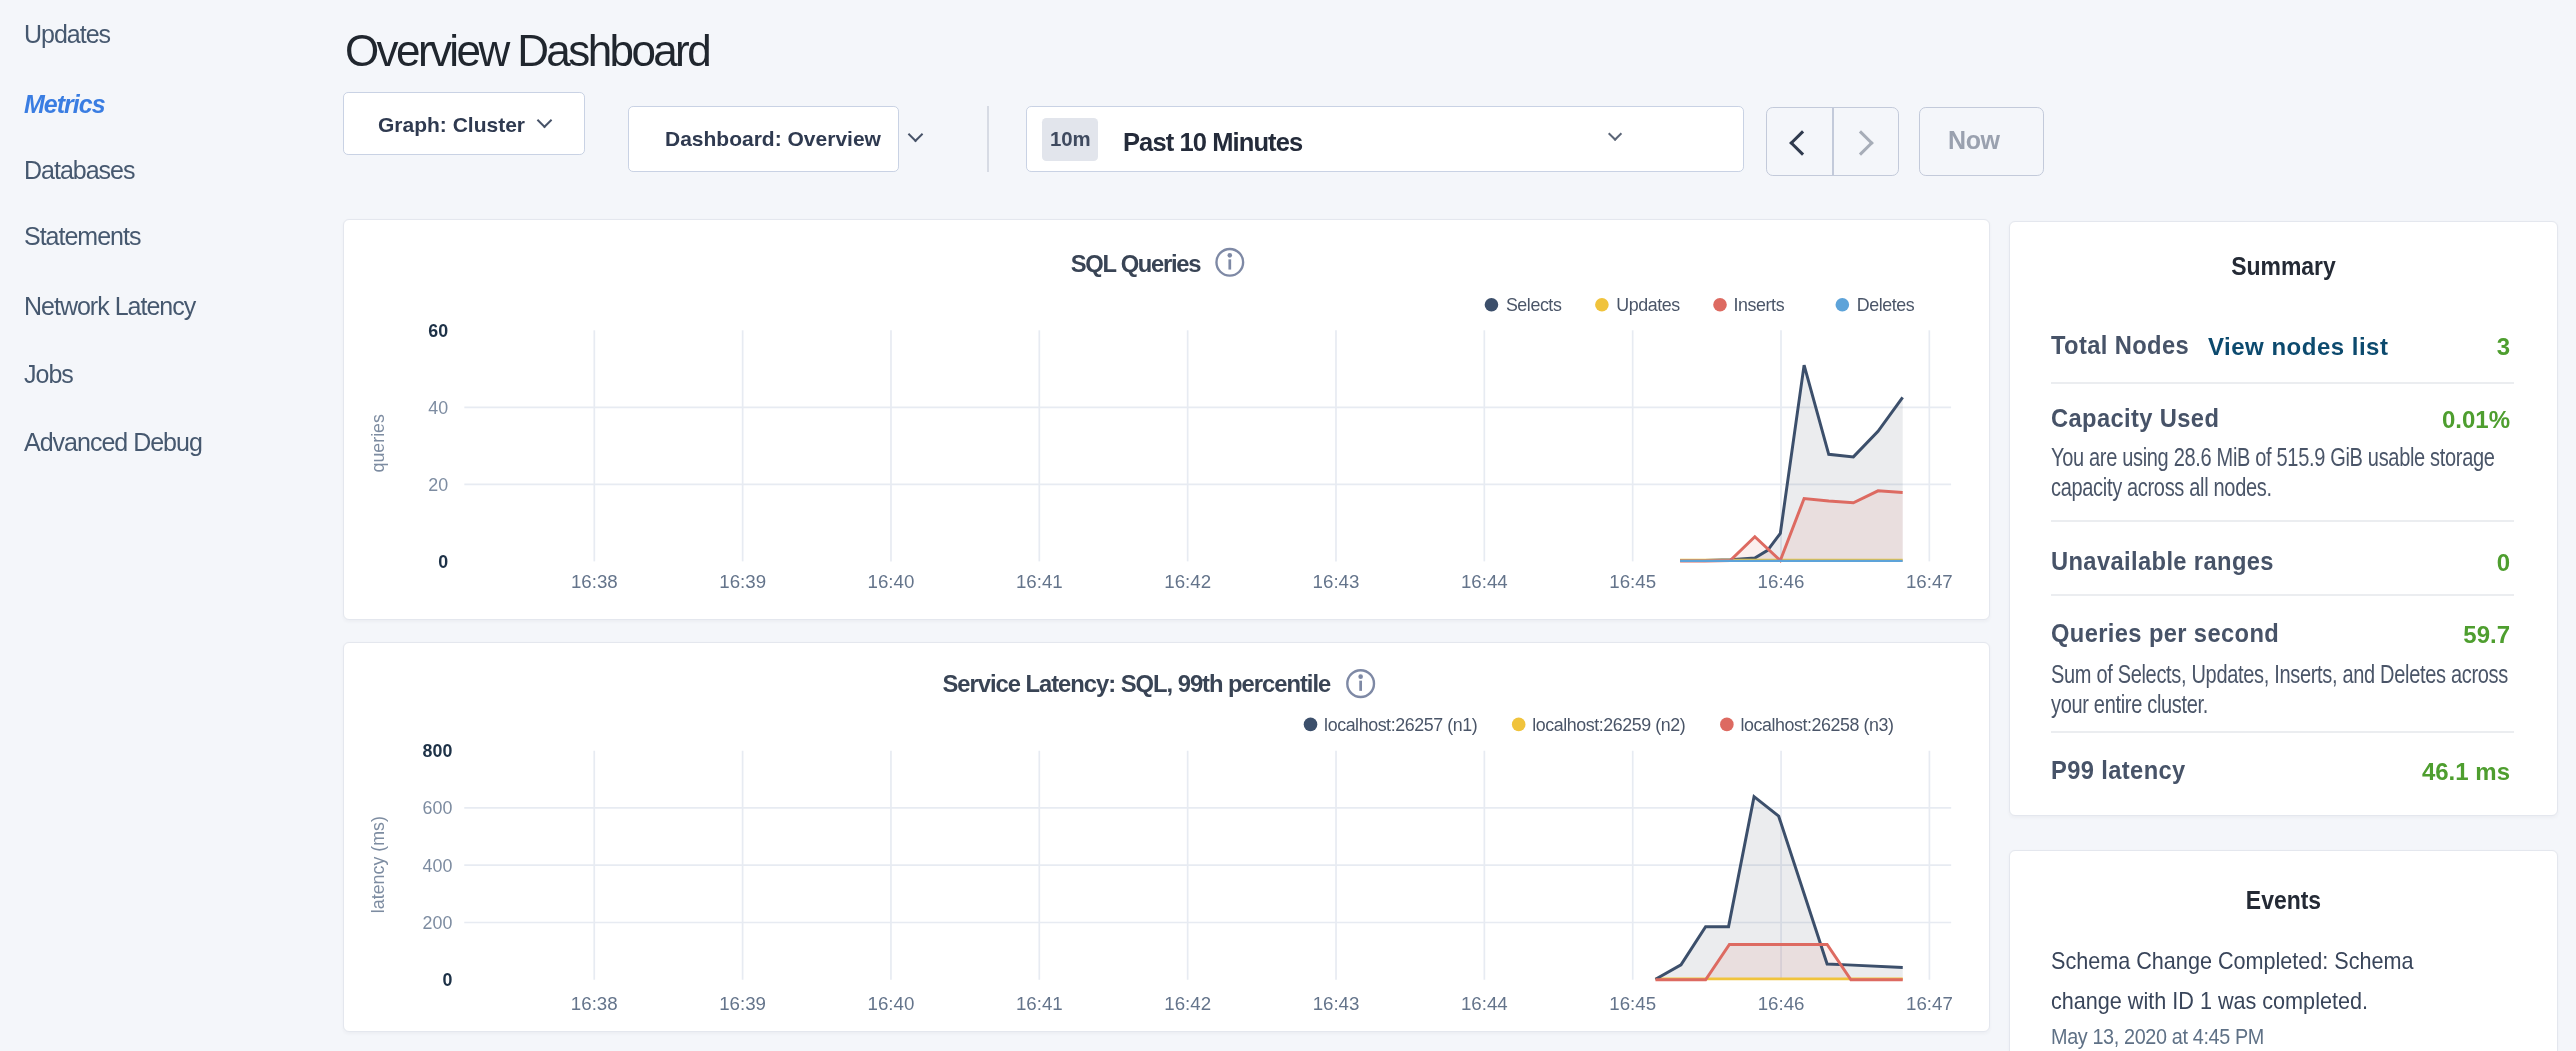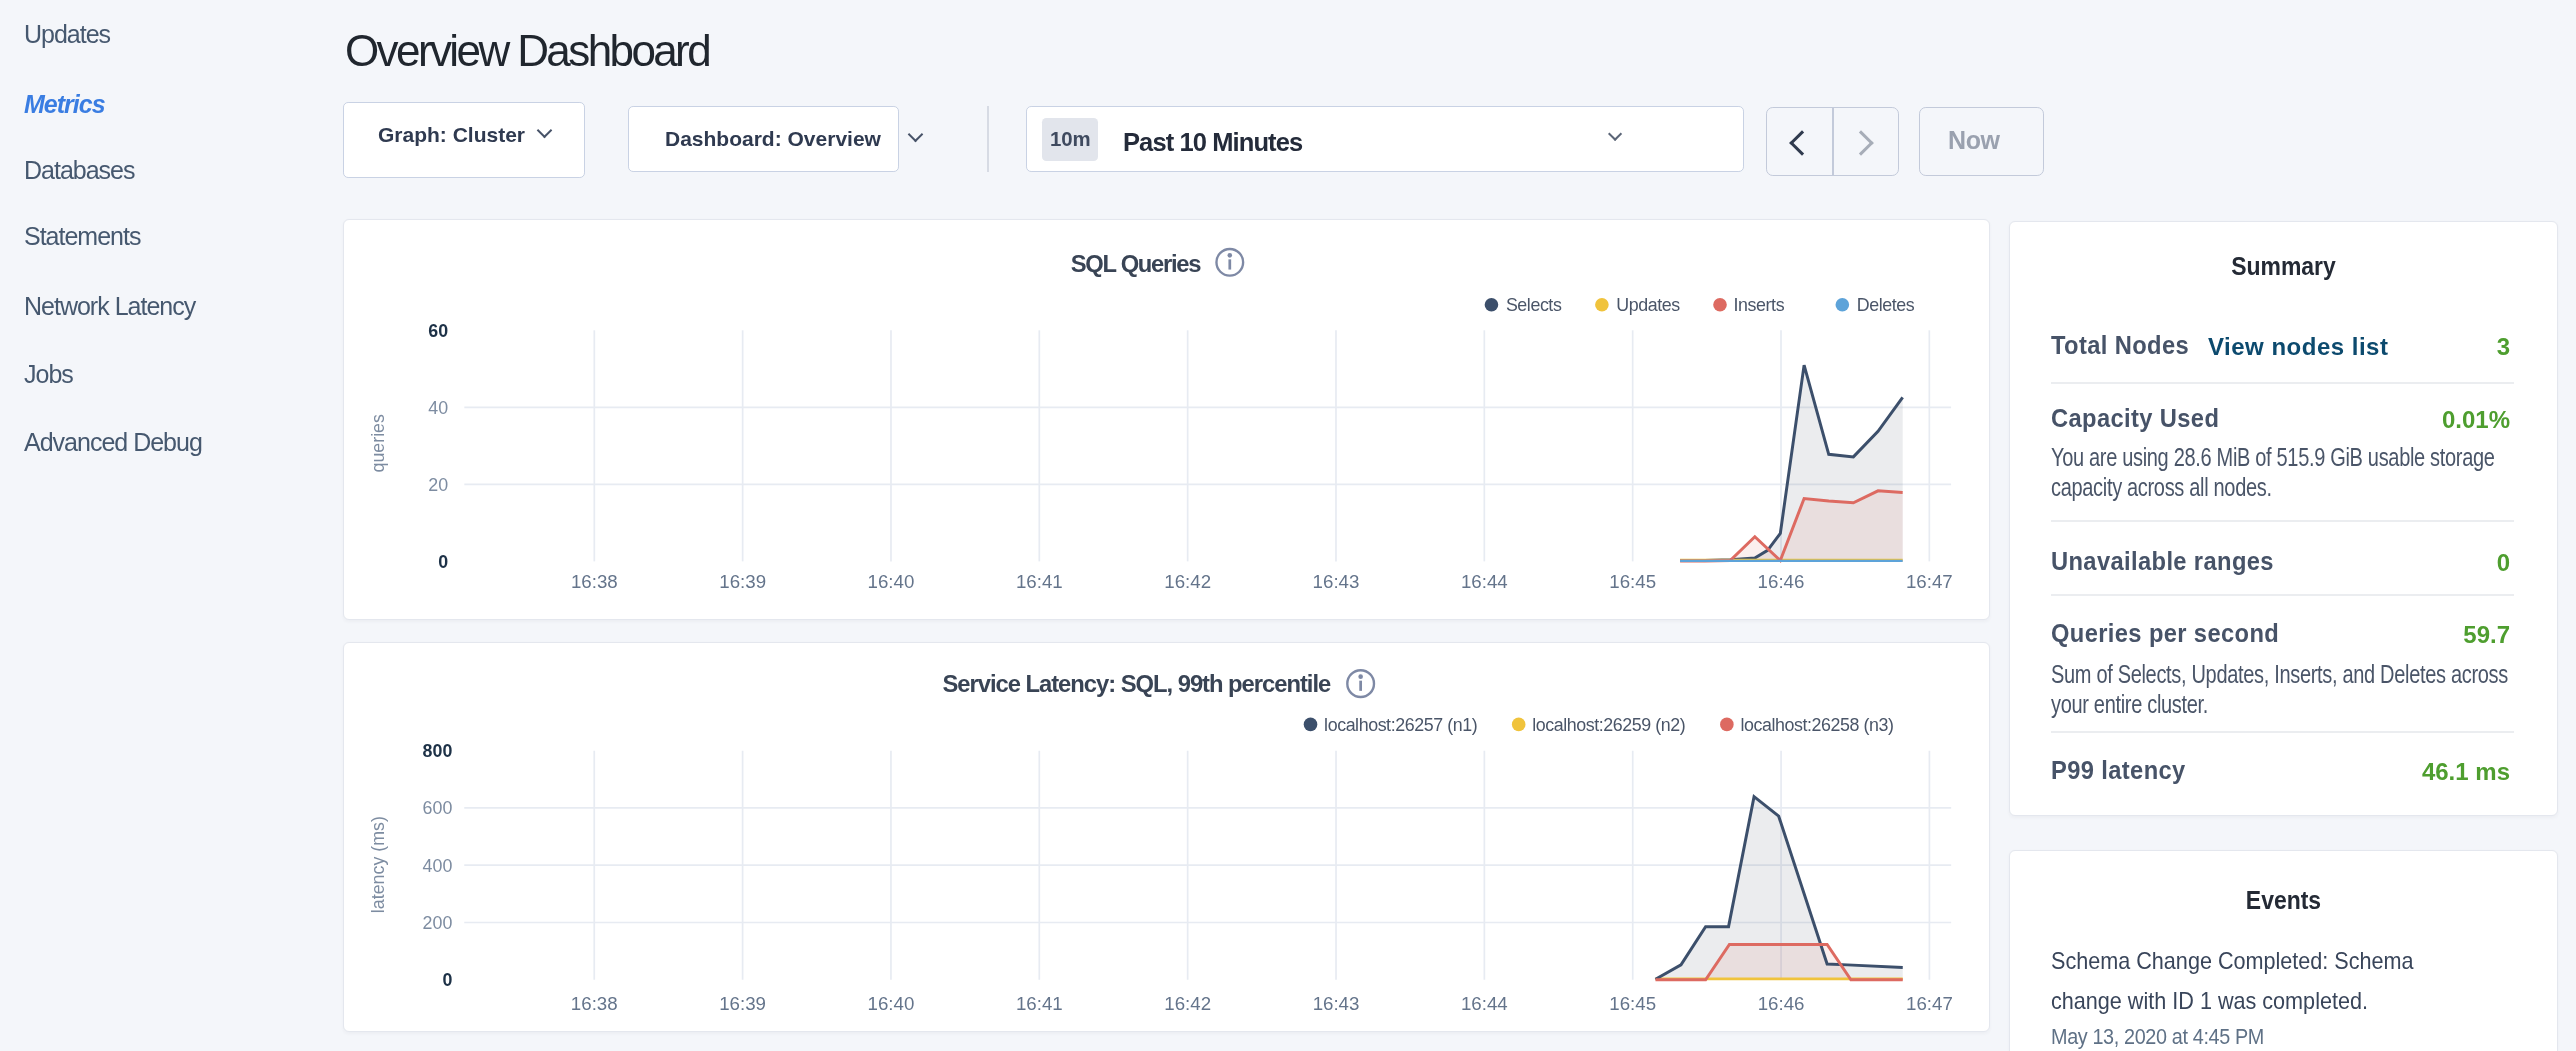--- a/index.html
+++ b/index.html
@@ -23,21 +23,21 @@
 <div class="navitem" style="top:20.4px;">Updates</div>
 <div class="navitem" style="top:90px; color:#3a7de2; font-weight:bold;font-style:italic;">Metrics</div>
 <div class="navitem" style="top:156px;">Databases</div>
 <div class="navitem" style="top:222px;text-align:right;">Statements</div>
 <div class="navitem" style="top:292px;">Network Latency</div>
 <div class="navitem" style="top:360px;">Jobs</div>
 <div class="navitem" style="top:428px;">Advanced Debug</div>
 
 <div class="abs" style="left:345px; top:29px; font-size:44px; line-height:1; letter-spacing:-2.6px; color:#20262e;">Overview Dashboard</div>
 
-<div class="btn" style="left:343px; top:102px; width:242px; height:76px;">
+<div class="btn" style="left:343px; top:92px; width:242px; height:63px;">
   <span class="abs" style="left:34px; top:21px; font-size:21px; line-height:1; font-weight:bold; color:#2f3a50;">Graph: Cluster</span>
   <span class="chev abs" style="left:195px; top:22px; width:11px; height:11px; transform:rotate(45deg);"></span>
 </div>
 <div class="btn" style="left:628px; top:106px; width:271px; height:66px;">
   <span class="abs" style="left:36px; top:21px; font-size:21px; line-height:1; font-weight:bold; color:#2f3a50;">Dashboard: Overview</span>
   <span class="abs chev" style="left:281px; top:22px; width:11px; height:11px;"></span>
 </div>
 <div class="abs" style="left:987px; top:106px; width:1.7px; height:66px; background:#d7dbe4;"></div>
 
 <div class="btn" style="left:1026px; top:106px; width:718px; height:66px;">

